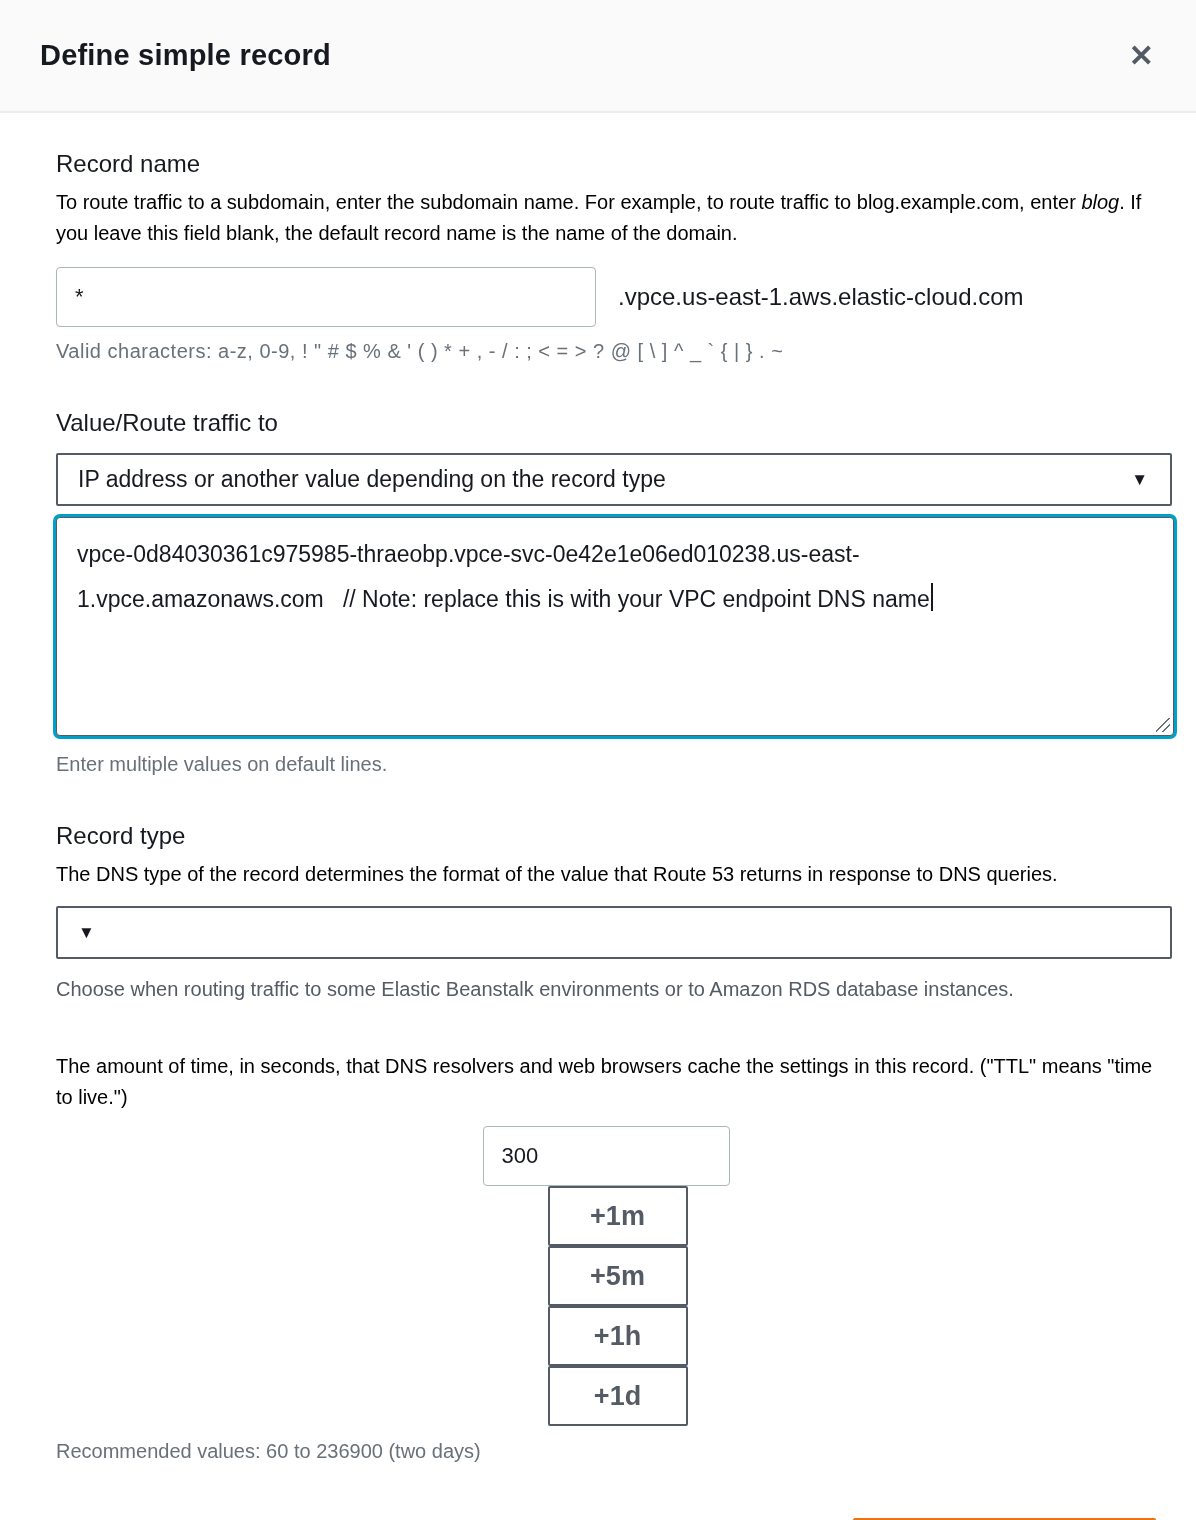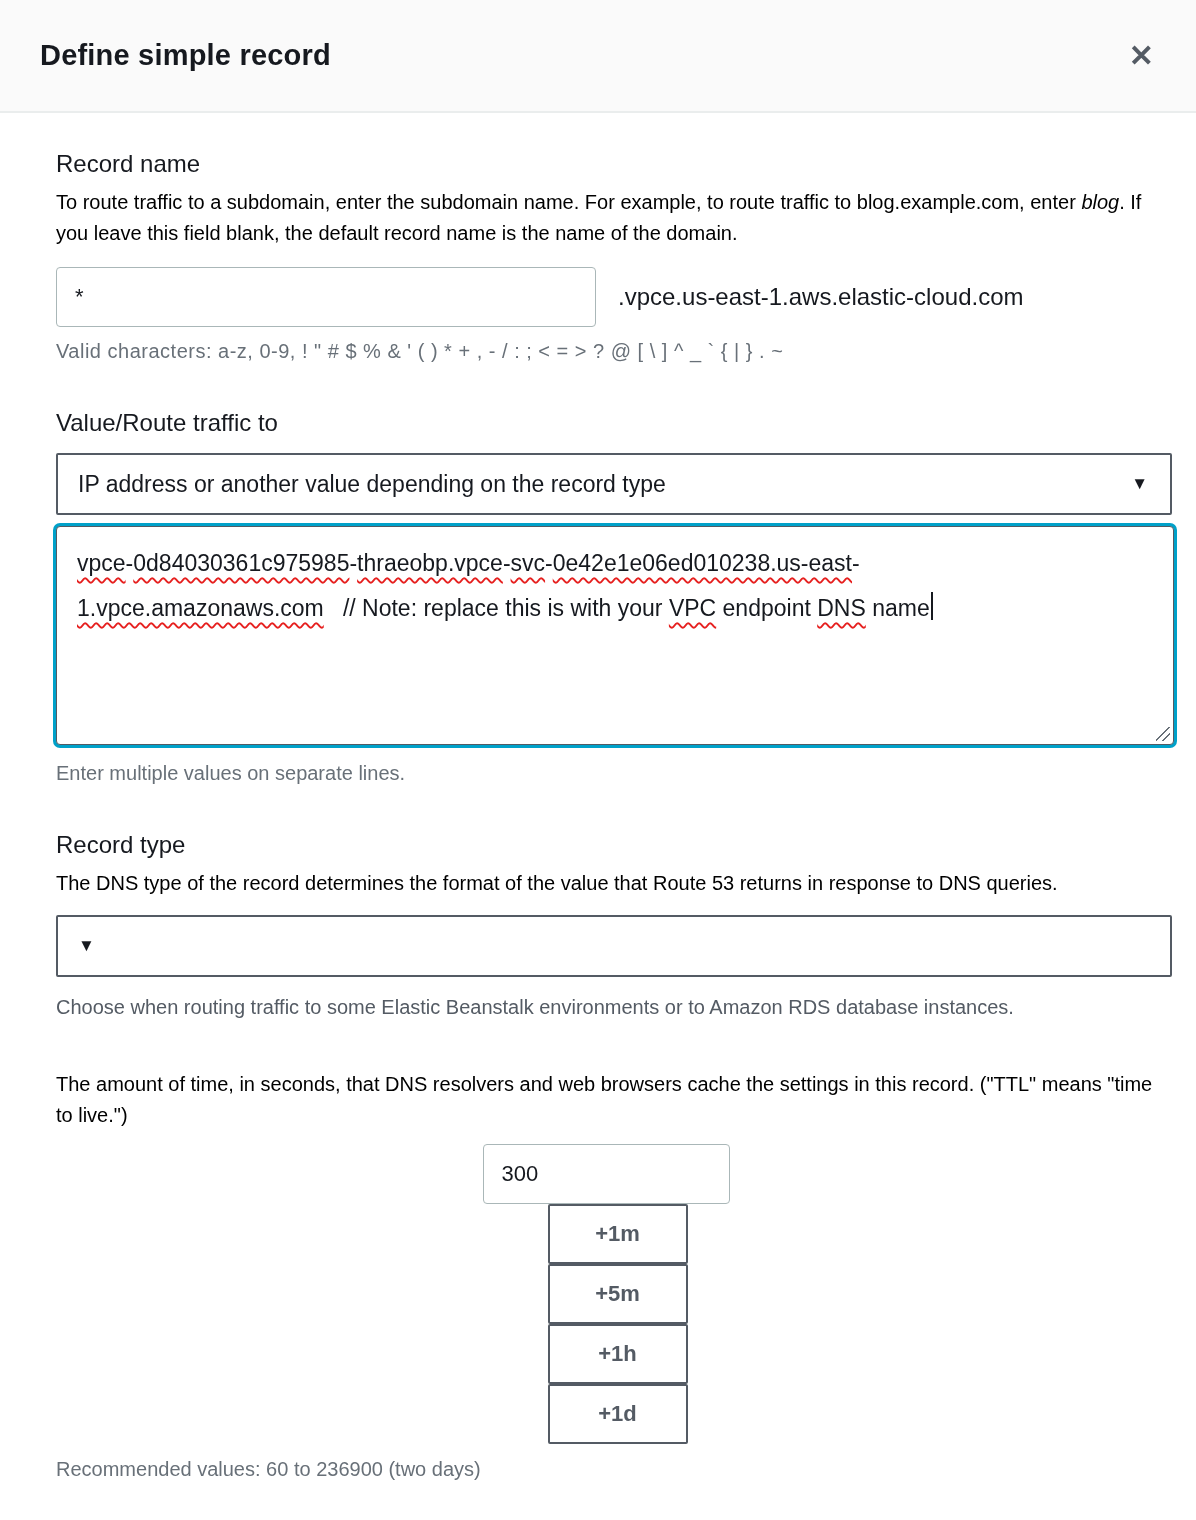--- a/index.html
+++ b/index.html
@@ -77,21 +77,21 @@
   .domain-suffix {
     margin-left: 22px;
     font-size: 24px;
     color: #16191f;
   }
   .valid-chars { margin-top: 13px; letter-spacing: 0.5px; }
 
   .sec-value { margin-top: 46px; }
   .select-box {
     margin-top: 16px;
-    height: 62px;
+    height: 53px;
     width: 1116px;
     border: 2px solid #545b64;
     border-radius: 2px;
     background: #ffffff;
     display: flex;
     align-items: center;
     justify-content: space-between;
     padding: 0 22px 0 20px;
     cursor: pointer;
   }
@@ -108,21 +108,20 @@
     box-shadow: 0 0 0 3px #00a1c9;
     background: #ffffff;
     padding: 14px 20px;
     font-size: 23px;
     line-height: 45px;
     color: #16191f;
     white-space: pre-wrap;
     word-break: break-word;
   }
   .misspelled {
-    text-decoration: underline;
     text-decoration-style: wavy;
     text-decoration-color: #e6201f;
     text-decoration-thickness: 2px;
     text-underline-offset: 6px;
   }
   .text-caret {
     display: inline-block;
     width: 2px;
     height: 28px;
     background: #16191f;
@@ -154,21 +153,21 @@
   .ttl-btn {
     margin-left: 23px;
     width: 140px;
     height: 60px;
     background: #ffffff;
     border: 2px solid #545b64;
     border-radius: 2px;
     display: flex;
     align-items: center;
     justify-content: center;
-    font-size: 22px;
+    font-size: 27px;
     font-weight: bold;
     color: #545b64;
     cursor: pointer;
   }
   .ttl-helper { margin-top: 14px; }
 
   
   .modal-footer {
     margin-top: 55px;
     padding: 0 40px;
@@ -223,21 +222,21 @@
 
     <div class="sec-value">
       <div class="section-heading">Value/Route traffic to</div>
       <div class="select-box">
         <span class="select-value">IP address or another value depending on the record type</span>
         <span class="chevron">▼</span>
       </div>
       <div class="value-textarea"><span class="misspelled">vpce</span><span>-</span><span class="misspelled">0d84030361c975985</span><span>-</span><span class="misspelled">thraeobp.vpce</span><span>-</span><span class="misspelled">svc</span><span>-</span><span class="misspelled">0e42e1e06ed010238.us-east</span><span>-</span><br><span class="misspelled">1.vpce.amazonaws.com</span><span>   // Note: replace this is with your </span><span class="misspelled">VPC</span><span> endpoint </span><span class="misspelled">DNS</span><span> name</span><span class="text-caret"></span>
         <span class="resize-handle"></span>
       </div>
-      <div class="hint-text textarea-helper">Enter multiple values on separate lines.</div>
+      <div class="hint-text textarea-helper">Enter multiple values on default lines.</div>
     </div>
 
     <div class="sec-record-type">
       <div class="section-heading">Record type</div>
       <div class="section-desc">The DNS type of the record determines the format of the value that Route 53 returns in response to DNS queries.</div>
       <div class="select-box">
         <span class="chevron">▼</span>
       </div>
       <div class="hint-text select-helper">Choose when routing traffic to some Elastic Beanstalk environments or to Amazon RDS database instances.</div>
     </div>

